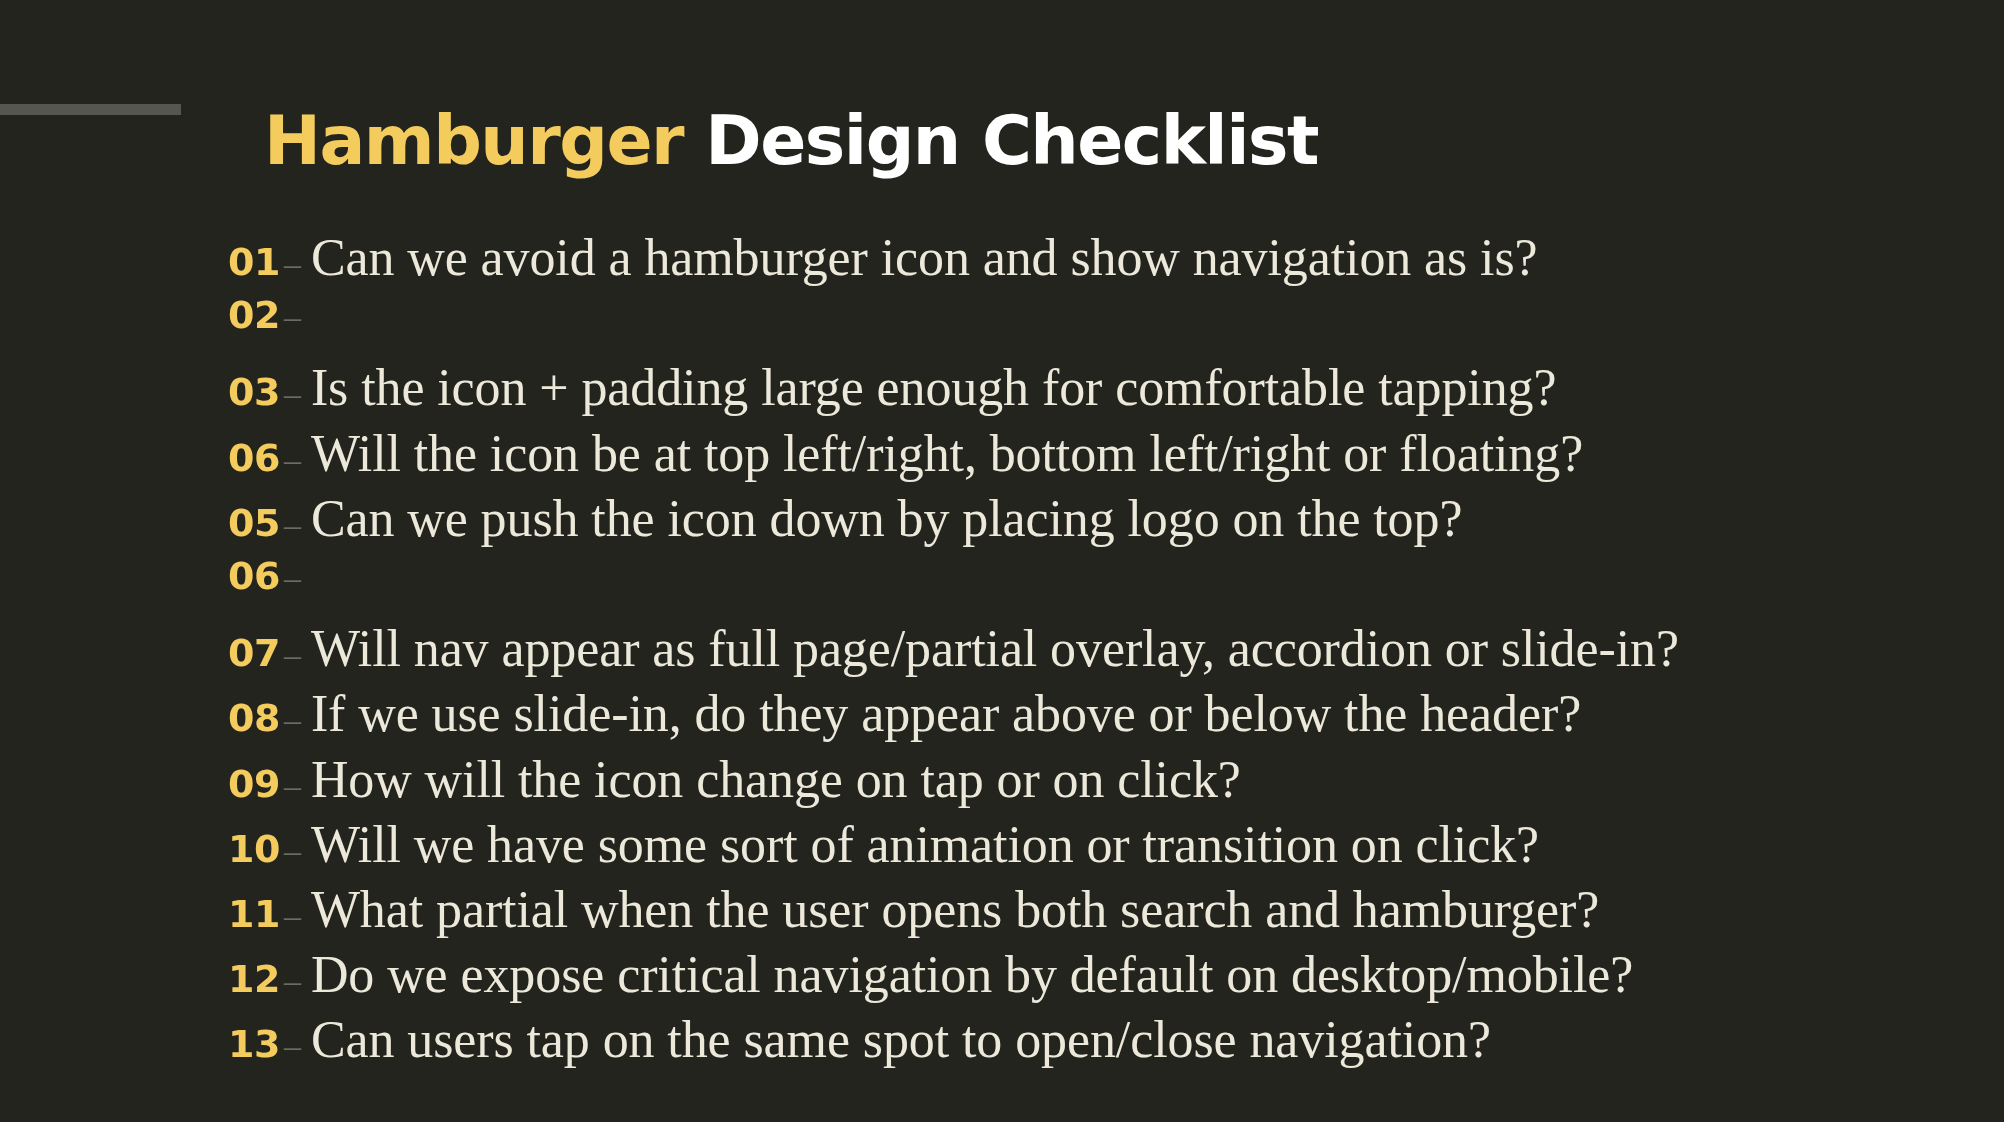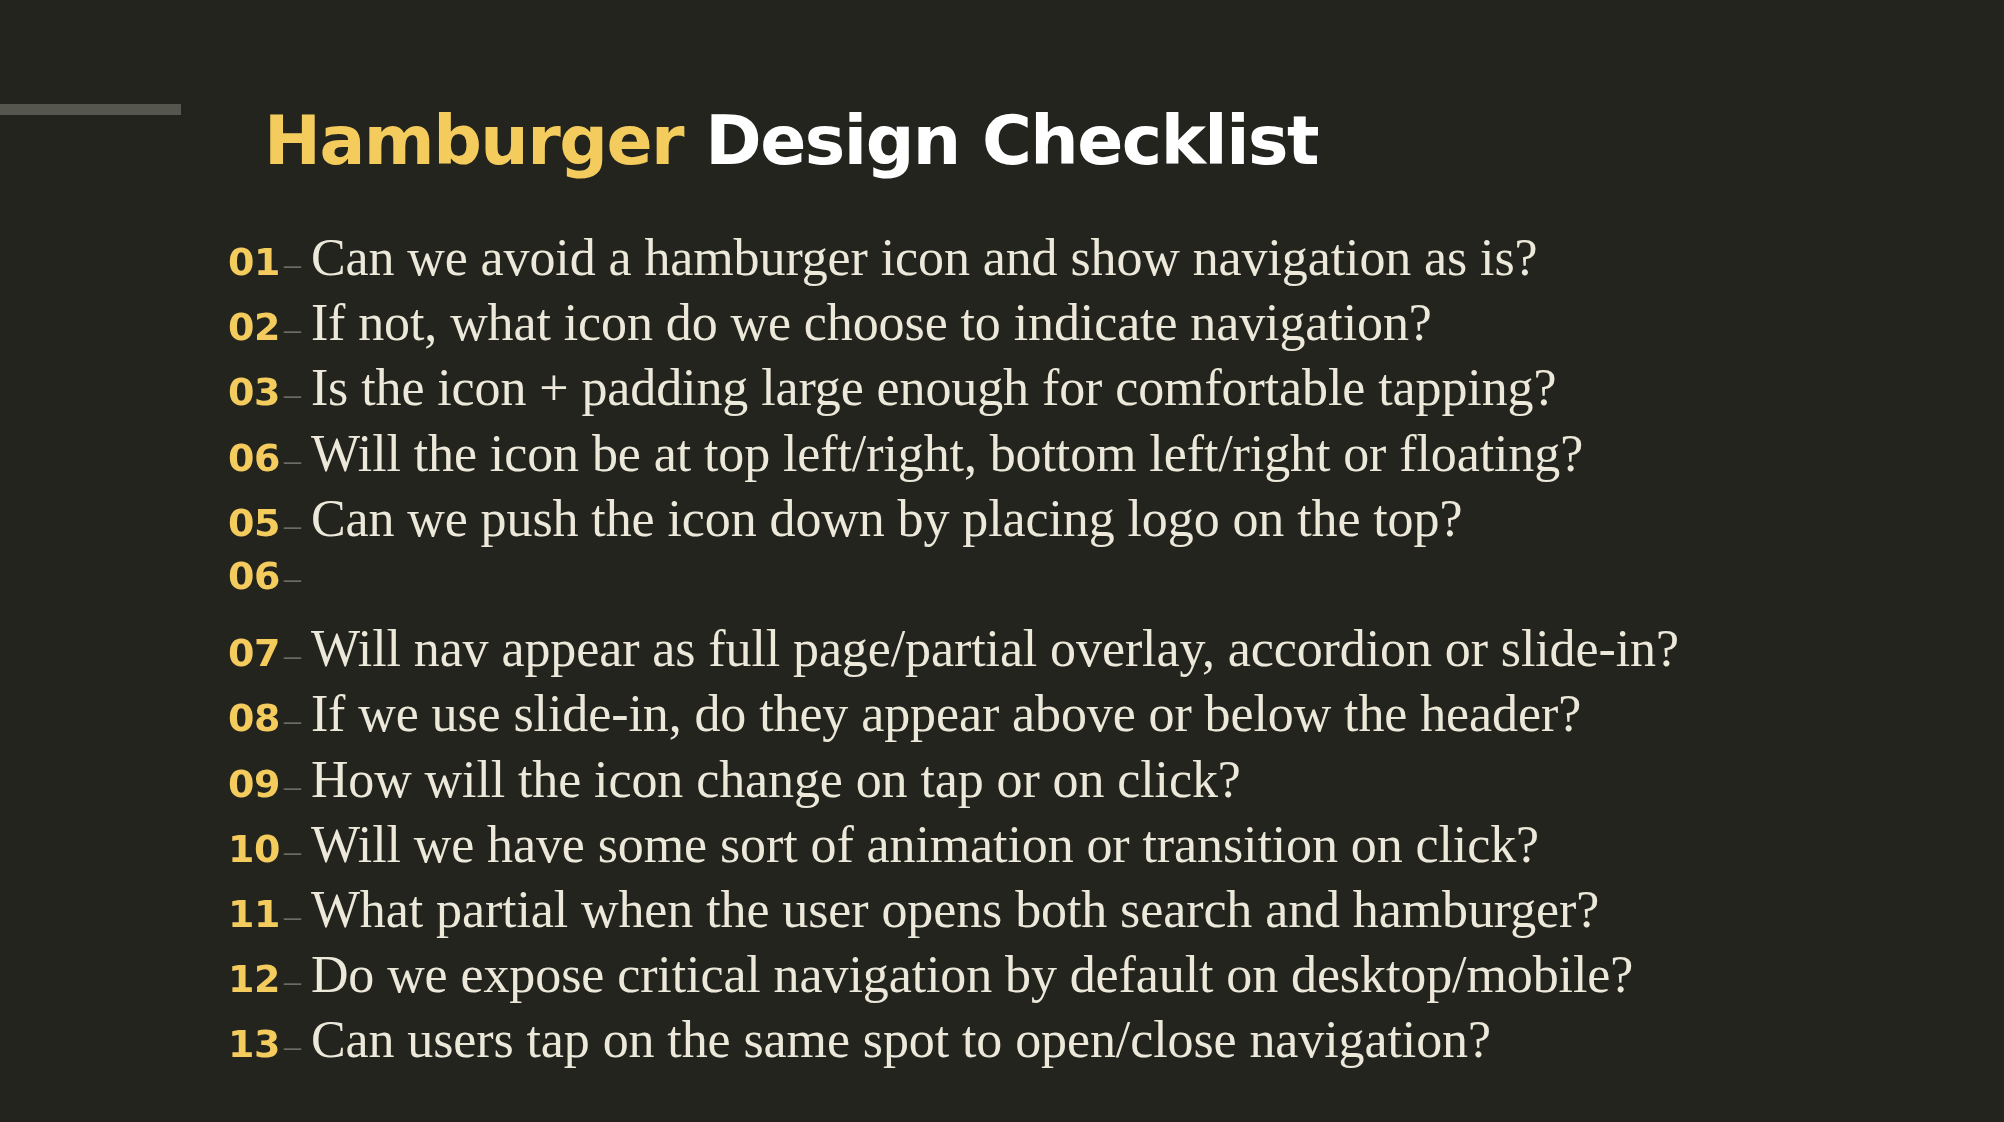--- a/index.html
+++ b/index.html
@@ -105,21 +105,20 @@
 
   <div class="checklist">
       <div class="item">
         <span class="item-num">01</span>
         <span class="item-dash">–</span>
         <span class="item-text">Can we avoid a hamburger icon and show navigation as is?</span>
       </div>
       <div class="item">
         <span class="item-num">02</span>
         <span class="item-dash">–</span>
-        <span class="item-text">If not, what icon do we choose to indicate navigation?</span>
       </div>
       <div class="item">
         <span class="item-num">03</span>
         <span class="item-dash">–</span>
         <span class="item-text">Is the icon + padding large enough for comfortable tapping?</span>
       </div>
       <div class="item">
         <span class="item-num">06</span>
         <span class="item-dash">–</span>
         <span class="item-text">Will the icon be at top left/right, bottom left/right or floating?</span>

